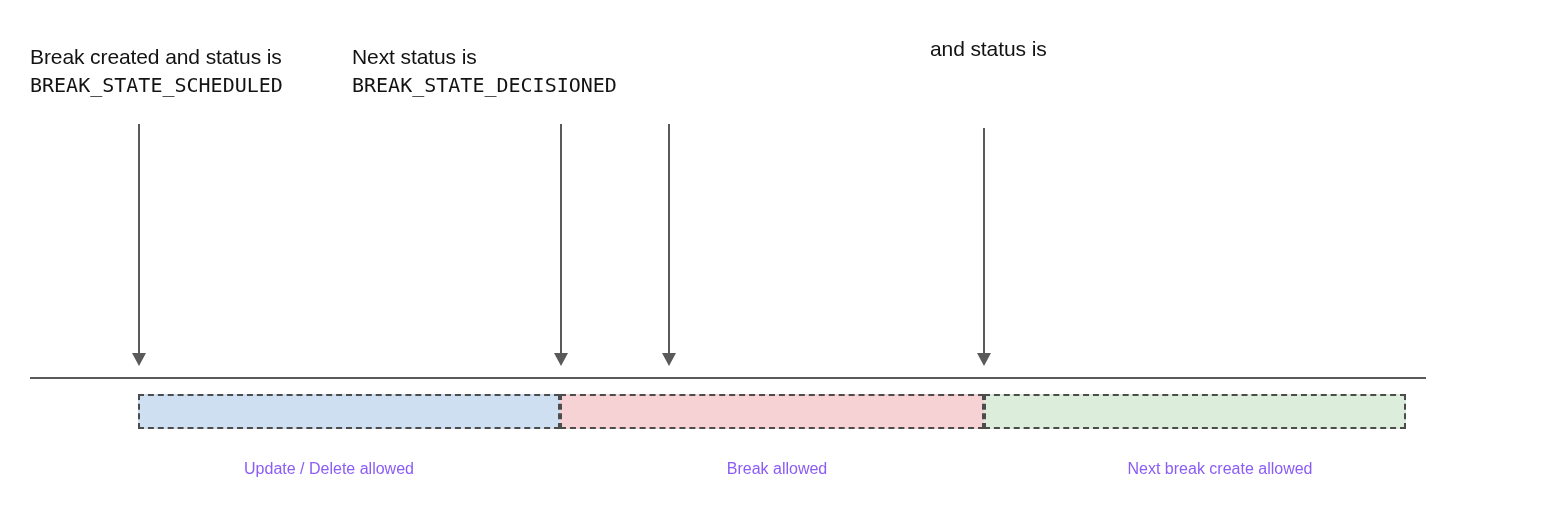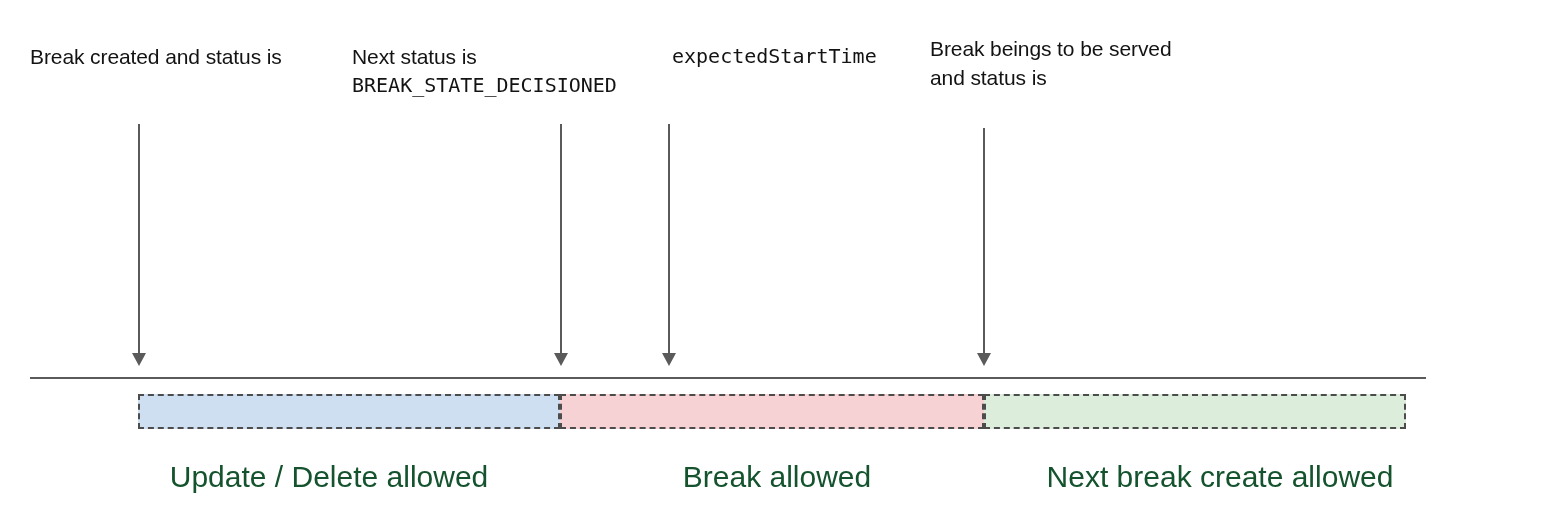--- a/index.html
+++ b/index.html
@@ -84,44 +84,43 @@
   .phase-bar {
     position: absolute;
     box-sizing: border-box;
     border: 2px dashed #4c4c4c;
     height: 35px;
   }
 
   
   .caption {
     position: absolute;
-    font-size: 30px;
-    color: #14532d;
+    font-size: 16px;
+    color: #8b5cf6;
     white-space: nowrap;
     transform: translateX(-50%);
   }
 </style>
 </head>
 <body>
 
 <div id="canvas">
 
   <div id="annotations-layer">
       <div class="annotation" style="left: 30px; top: 42px;">
         <span class="ann-line">Break created and status is</span>
+        <span class="ann-line mono">BREAK_STATE_SCHEDULED</span>
       </div>
       <div class="annotation" style="left: 352px; top: 42px;">
         <span class="ann-line">Next status is</span>
         <span class="ann-line mono">BREAK_STATE_DECISIONED</span>
       </div>
       <div class="annotation" style="left: 672px; top: 42px;">
-        <span class="ann-line mono">expectedStartTime</span>
       </div>
       <div class="annotation" style="left: 930px; top: 34px;">
-        <span class="ann-line">Break beings to be served</span>
         <span class="ann-line">and status is</span>
       </div>
     </div>
 
   <div id="markers-layer">
       <div class="marker" style="left: 130px; top: 124px; height: 242px;">
         <div class="stem" style="height: 230px;"></div>
         <div class="head" style="top: 229px;"></div>
       </div>
       <div class="marker" style="left: 552px; top: 124px; height: 242px;">

